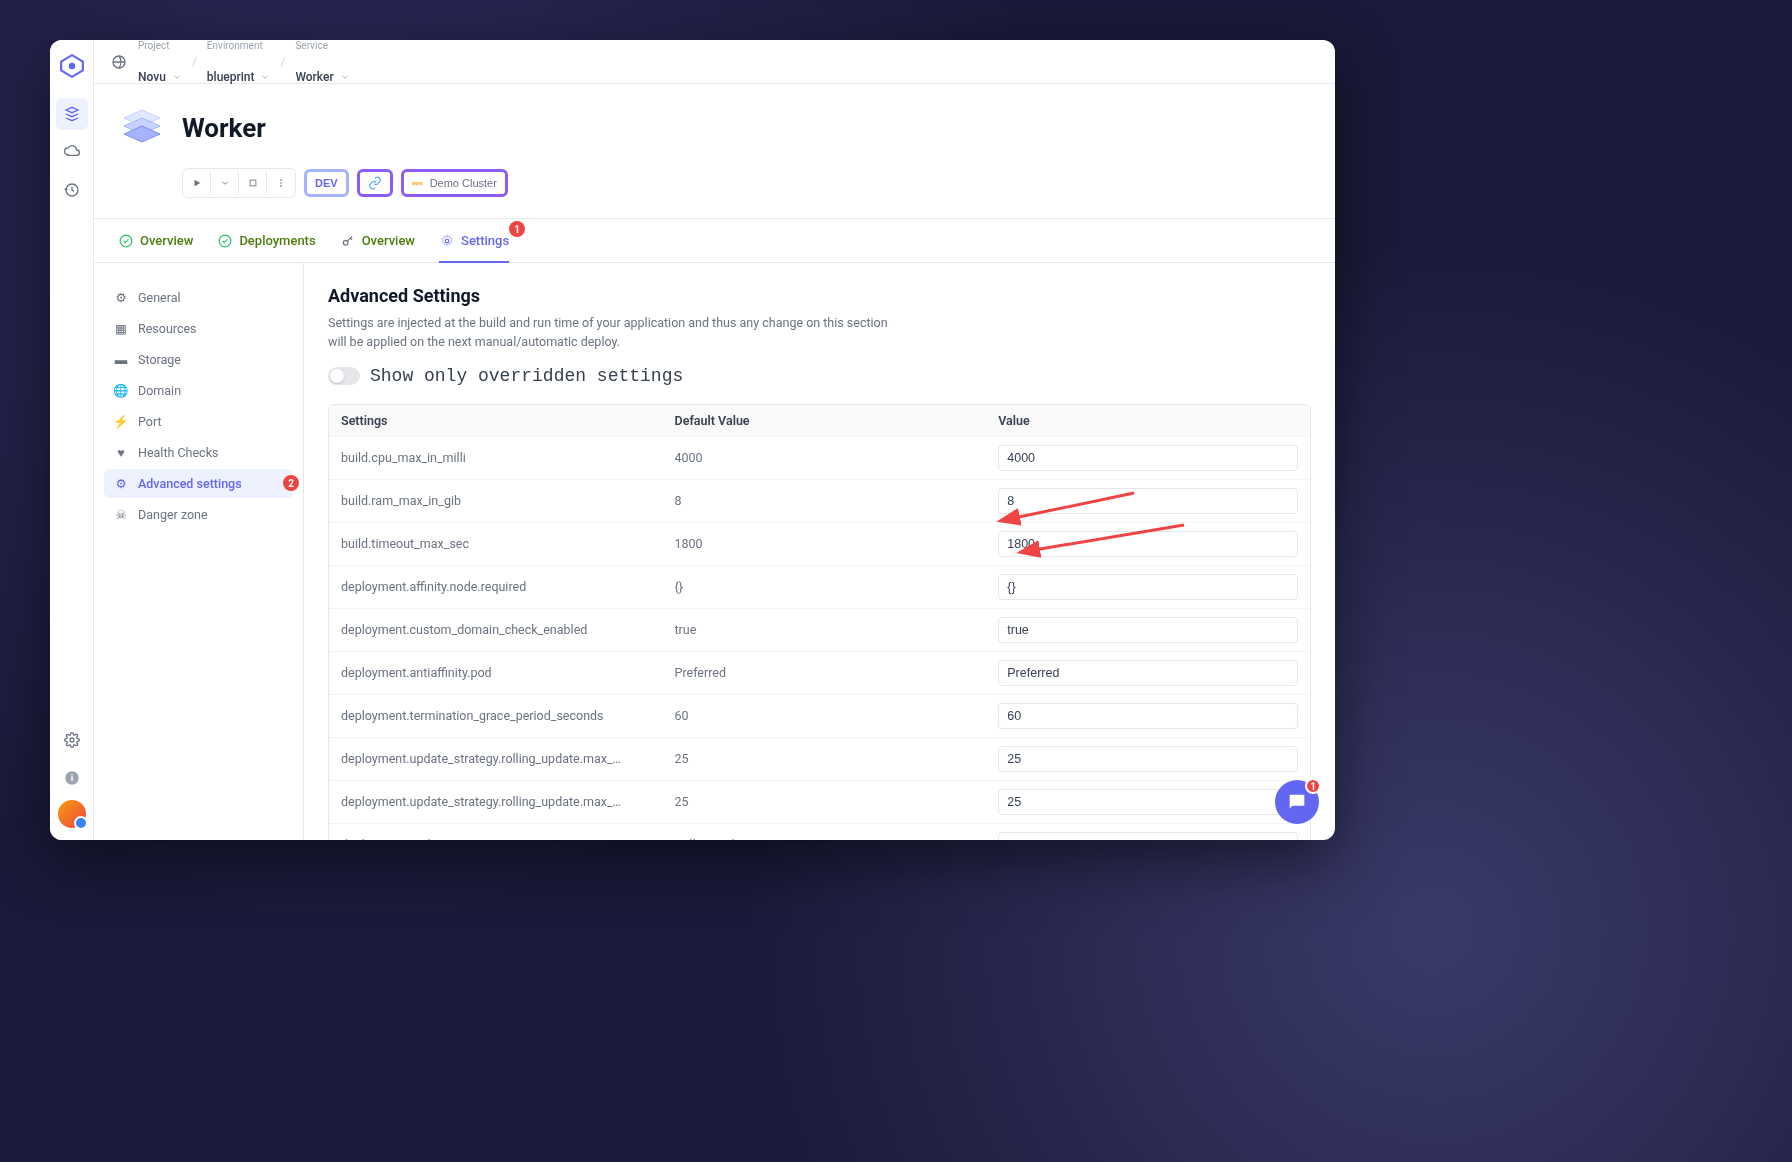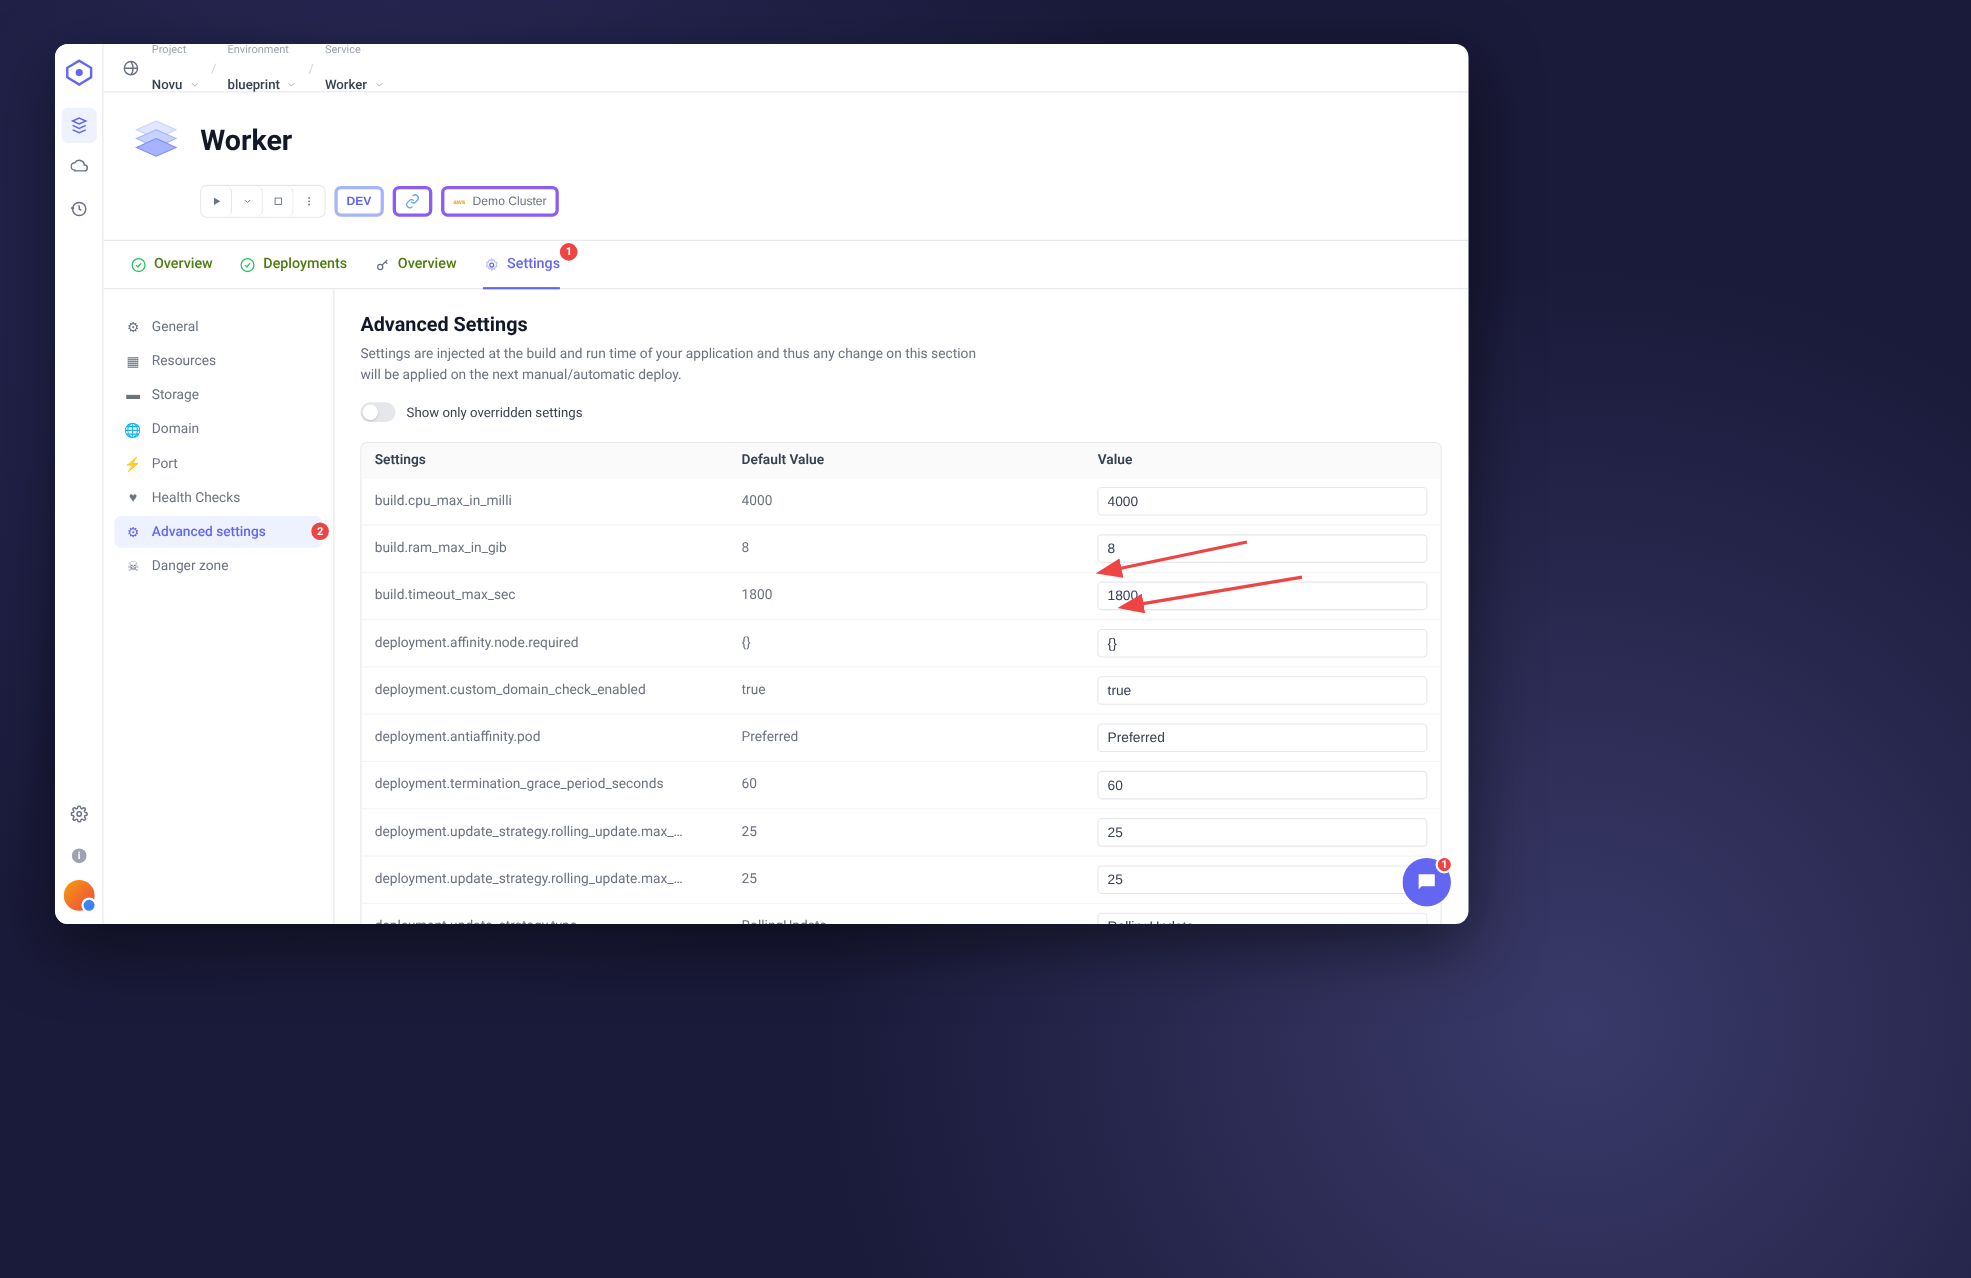--- a/index.html
+++ b/index.html
@@ -144,21 +144,21 @@
   .content-body h2 { font-size:18px; color:#111827; margin-bottom:8px; }
   .content-desc { font-size:12.5px; color:#6b7280; max-width:560px; line-height:1.5; margin-bottom:14px; }
   .toggle-row { display:flex; align-items:center; gap:10px; margin-bottom:18px; }
   .toggle {
     width:32px; height:18px; background:#e5e7eb; border-radius:10px; position:relative; cursor:pointer;
   }
   .toggle::after {
     content:""; position:absolute; left:2px; top:2px; width:14px; height:14px;
     background:#fff; border-radius:50%; box-shadow:0 1px 2px rgba(0,0,0,0.2);
   }
-  .toggle-label { font-size:12px; color:#374151; }
+  .toggle-label { font-size:18px; color:#374151;font-family:Liberation Mono, monospace; }
   .settings-table {
     border:1px solid #e5e7eb; border-radius:6px; width:100%;
     border-collapse:separate; border-spacing:0; overflow:hidden;
   }
   .settings-table th, .settings-table td {
     text-align:left; font-size:12.5px; padding:8px 12px;
     border-bottom:1px solid #f3f4f6;
   }
   .settings-table th { color:#374151; font-weight:600; background:#fafafa; }
   .settings-table td { color:#6b7280; }

